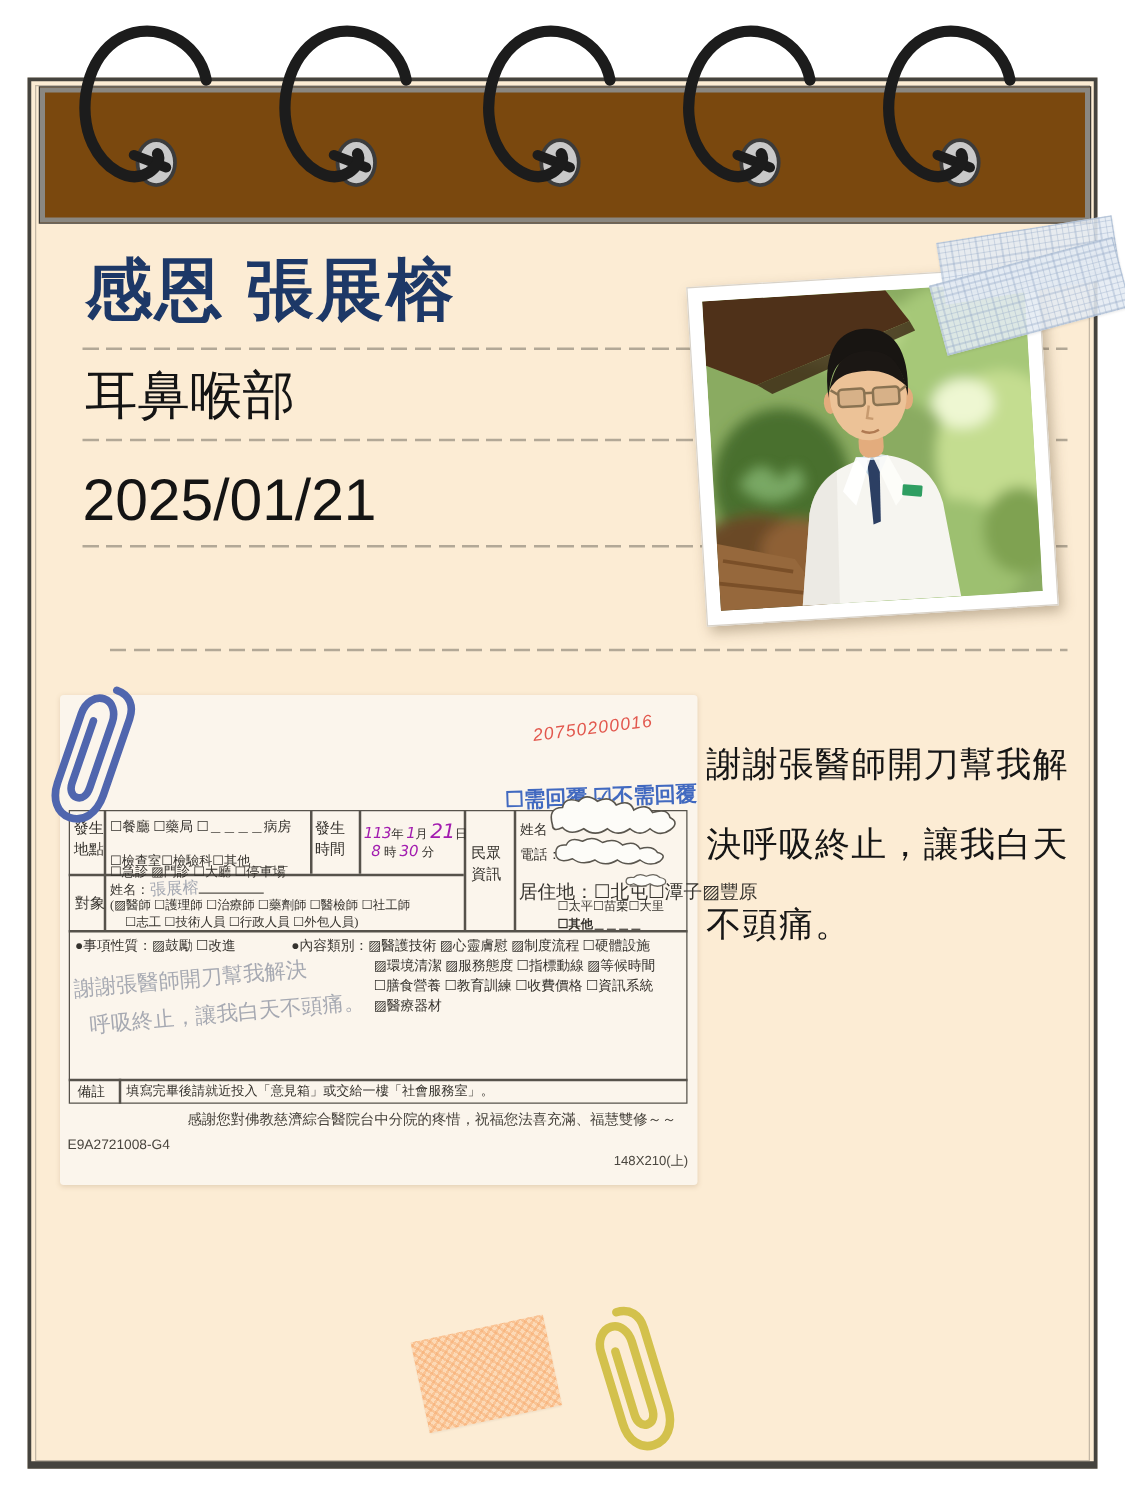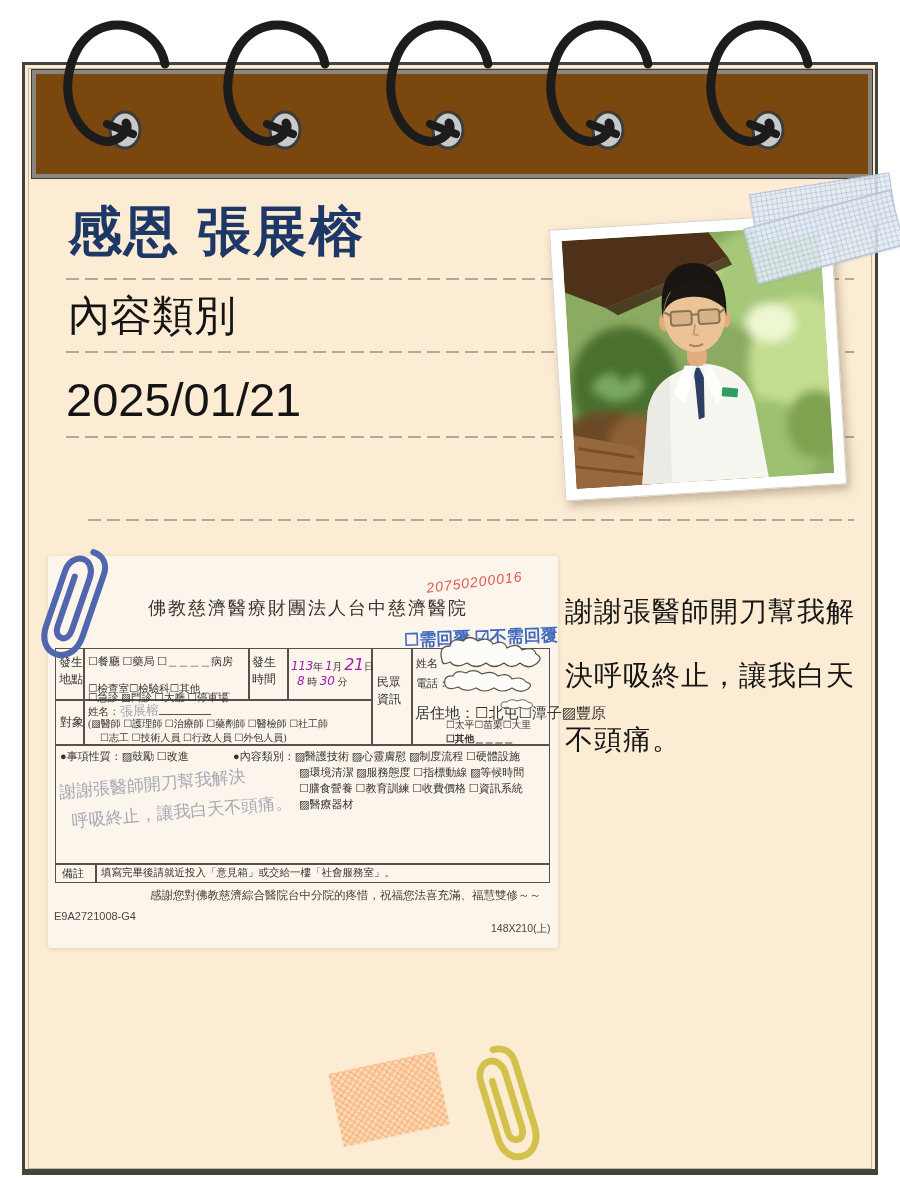--- a/index.html
+++ b/index.html
@@ -85,21 +85,21 @@
     <use href="#ring" x="542" y="4"></use>
     <use href="#ring" x="702" y="4"></use>
   </svg>
 
   <div class="rule" style="left:66px;top:278px;width:788px;"></div>
   <div class="rule" style="left:66px;top:351px;width:788px;"></div>
   <div class="rule" style="left:66px;top:436px;width:788px;"></div>
   <div class="rule" style="left:88px;top:519px;width:766px;"></div>
 
   <div class="big-title">感恩 張展榕</div>
-  <div class="dept">內容類別</div>
+  <div class="dept">耳鼻喉部</div>
   <div class="date">2025/01/21</div>
 
   <div class="polaroid">
     <svg viewBox="0 0 260 250" width="258" height="248">
       <defs>
           <filter id="b" x="-30%" y="-30%" width="160%" height="160%">
             <feGaussianBlur stdDeviation="5"></feGaussianBlur>
           </filter>
         </defs>
       <rect width="260" height="250" fill="#8aab61"></rect>
@@ -147,21 +147,20 @@
       </g>
     </svg>
   </div>
 
   <div class="tape tape-grid tape-a"></div>
   <div class="tape tape-grid tape-b"></div>
   <div class="tape tape-orange"></div>
 
   <div class="form">
     <div class="serial-red">20750200016</div>
-    <div class="fprint" style="left:100px;top:40px;font-size:18px;letter-spacing:2px;">佛教慈濟醫療財團法人台中慈濟醫院</div>
     <div class="stamp-blue">☐需回覆 ☑不需回覆</div>
 
     <div class="outer-border"></div>
     <div class="vl" style="left:35px;top:92px;height:96px;"></div>
     <div class="vl" style="left:200px;top:92px;height:51px;"></div>
     <div class="vl" style="left:239px;top:92px;height:51px;"></div>
     <div class="vl" style="left:323px;top:92px;height:96px;"></div>
     <div class="vl" style="left:363px;top:92px;height:96px;"></div>
     <div class="vl" style="left:47px;top:307px;height:20px;"></div>
     <div class="hl" style="left:7px;top:143px;width:316px;"></div>

